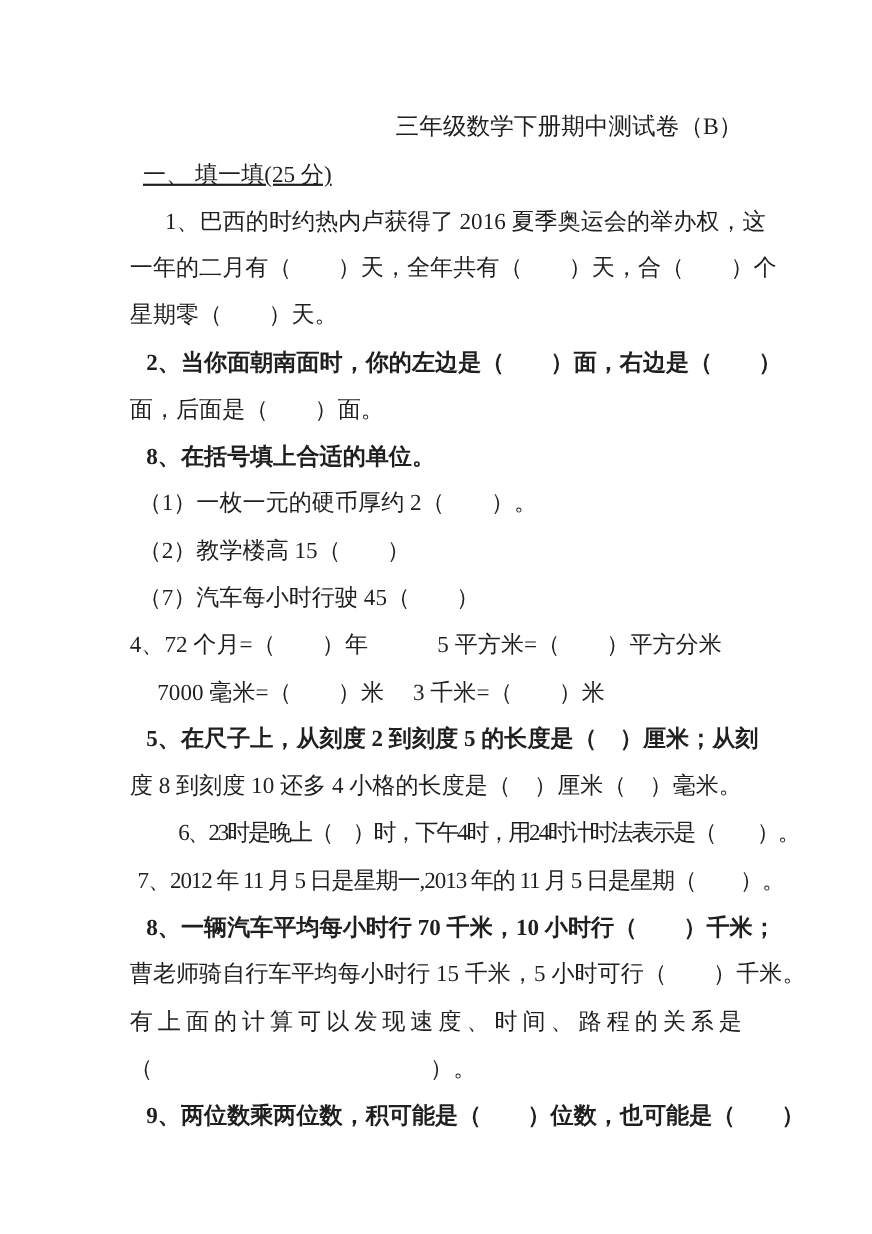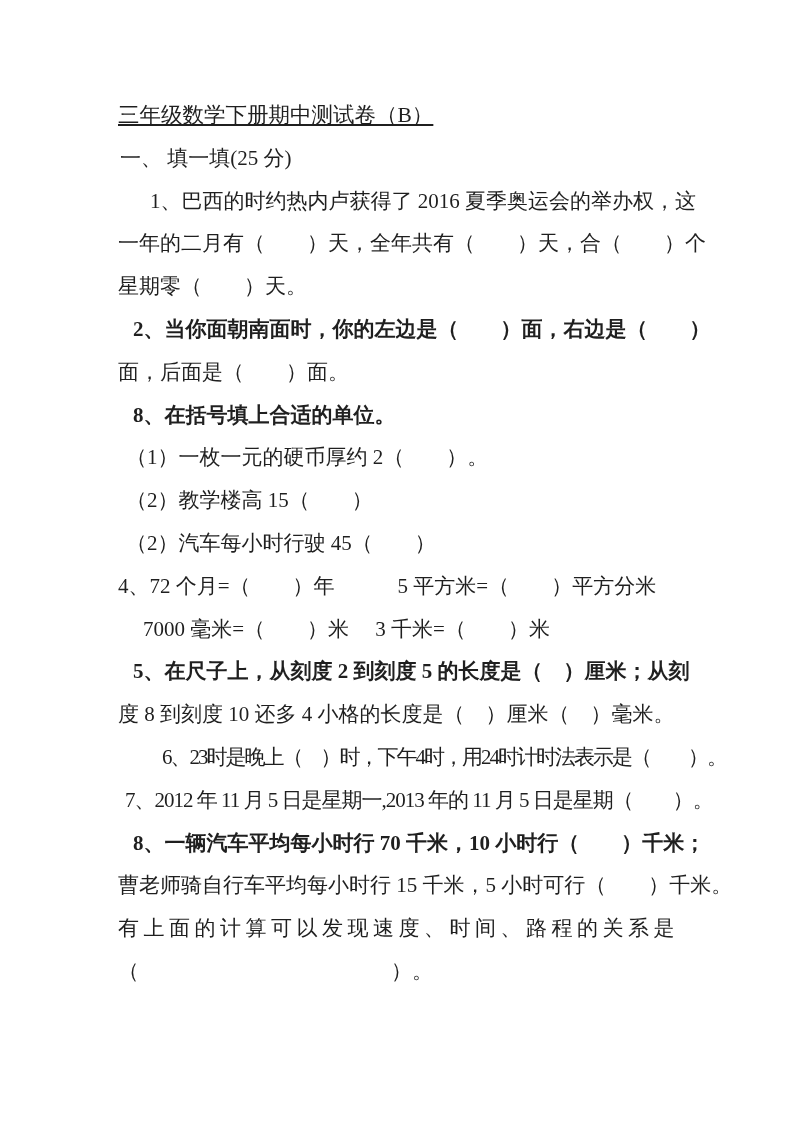--- a/index.html
+++ b/index.html
@@ -23,25 +23,24 @@
     width: 557px;
   }
   .l {
     height: 42.8px;
     line-height: 42.8px;
     font-size: 21px;
     white-space: nowrap;
     overflow: visible;
   }
   .title {
-    text-align: left;
+    text-align: right;
     font-size: 21.5px;
-    text-decoration: underline;
   }
-  .i2  { margin-left: 2px;  }
+  .i2  { margin-left: 12px; text-decoration: underline;  }
   .i7  { margin-left: 7px;  }
   .i8  { margin-left: 8px;  }
   .i14 { margin-left: 7px; }
   .i15 { margin-left: 15px; font-weight: bold; }
   .i25 { margin-left: 25px; }
   .i32 { margin-left: 32px; }
   .tight  { letter-spacing: -2px; margin-left: 44px; }
   .tight1 { letter-spacing: -1px; }
   .spread { letter-spacing: 4.5px; }
 </style>
@@ -53,25 +52,26 @@
     <div class="l title">三年级数学下册期中测试卷（B）</div>
     <div class="l i2">一、 填一填(25 分)</div>
     <div class="l i32">1、巴西的时约热内卢获得了 2016 夏季奥运会的举办权，这</div>
     <div class="l">一年的二月有（　　）天，全年共有（　　）天，合（　　）个</div>
     <div class="l">星期零（　　）天。</div>
     <div class="l i15">2、当你面朝南面时，你的左边是（　　）面，右边是（　　）</div>
     <div class="l">面，后面是（　　）面。</div>
     <div class="l i15">8、在括号填上合适的单位。</div>
     <div class="l i8">（1）一枚一元的硬币厚约 2（　　）。</div>
     <div class="l i8">（2）教学楼高 15（　　）</div>
-    <div class="l i8">（2）汽车每小时行驶 45（　　）</div>
+    <div class="l i8">（7）汽车每小时行驶 45（　　）</div>
     <div class="l">4、72 个月=（　　）年　　　5 平方米=（　　）平方分米</div>
     <div class="l i25">7000 毫米=（　　）米　 3 千米=（　　）米</div>
     <div class="l i15">5、在尺子上，从刻度 2 到刻度 5 的长度是（　）厘米；从刻</div>
     <div class="l">度 8 到刻度 10 还多 4 小格的长度是（　）厘米（　）毫米。</div>
     <div class="l i7 tight">6、23时是晚上（　）时，下午4时，用24时计时法表示是（　　）。</div>
     <div class="l i14 tight1">7、2012 年 11 月 5 日是星期一,2013 年的 11 月 5 日是星期（　　）。</div>
     <div class="l i15">8、一辆汽车平均每小时行 70 千米，10 小时行（　　）千米；</div>
     <div class="l">曹老师骑自行车平均每小时行 15 千米，5 小时可行（　　）千米。</div>
     <div class="l spread">有上面的计算可以发现速度、时间、路程的关系是</div>
     <div class="l">（　　　　　　　　　　　　）。</div>
+    <div class="l i15">9、两位数乘两位数，积可能是（　　）位数，也可能是（　　）</div>
   </div>
 </div>
 
 </body></html>

